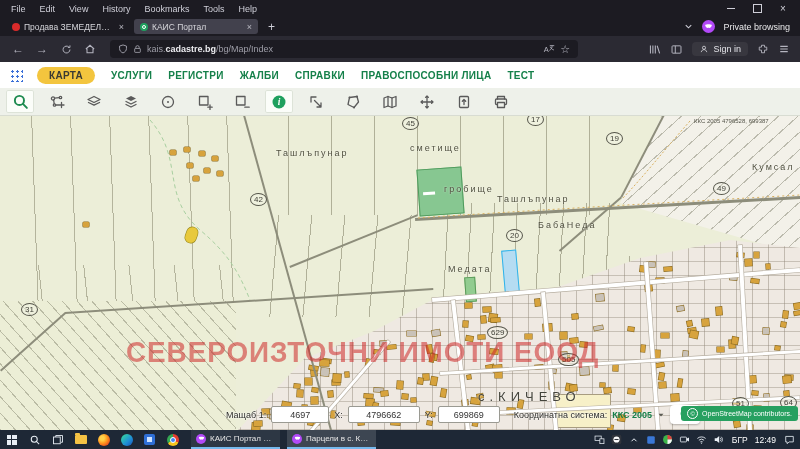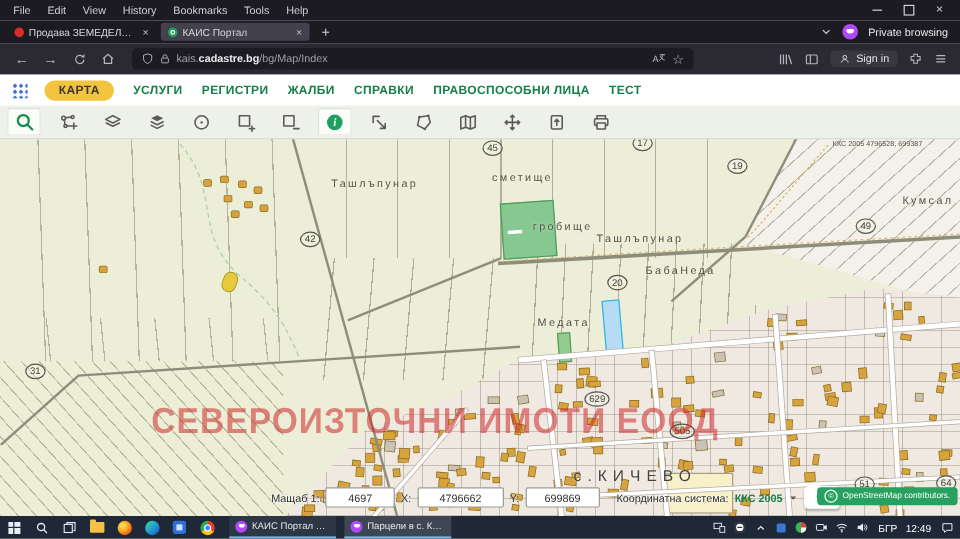--- a/index.html
+++ b/index.html
@@ -550,21 +550,21 @@
       <div class="mlabel" style="left: 752px; top: 47px;">Кумсал</div>
       <div class="mlabel big" style="left: 478px; top: 274px;">с.КИЧЕВО</div>
       <div class="mnum" style="left: 402px; top: 2px;">45</div>
       <div class="mnum" style="left: 527px; top: -2px;">17</div>
       <div class="mnum" style="left: 606px; top: 17px;">19</div>
       <div class="mnum" style="left: 713px; top: 67px;">49</div>
       <div class="mnum" style="left: 506px; top: 114px;">20</div>
       <div class="mnum" style="left: 250px; top: 78px;">42</div>
       <div class="mnum" style="left: 487px; top: 189px; margin-top: 22px;">629</div>
       <div class="mnum" style="left: 558px; top: 238px;">505</div>
-      <div class="mnum" style="left: 712px; top: 282px;">51</div>
+      <div class="mnum" style="left: 732px; top: 282px;">51</div>
       <div class="mnum" style="left: 780px; top: 281px;">64</div>
       <div class="mnum" style="left: 21px; top: 188px;">31</div>
       <div class="corner-coords">ККС 2005 4796528, 699387</div>
       <div class="watermark">СЕВЕРОИЗТОЧНИ ИМОТИ ЕООД</div>
       <div class="statusrow">
         <div class="lbl">Мащаб 1:</div>
         <div class="sbox" style="width: 56px;">4697</div>
         <div class="lbl">X:</div>
         <div class="sbox" style="width: 70px;">4796662</div>
         <div class="lbl">Y:</div>

